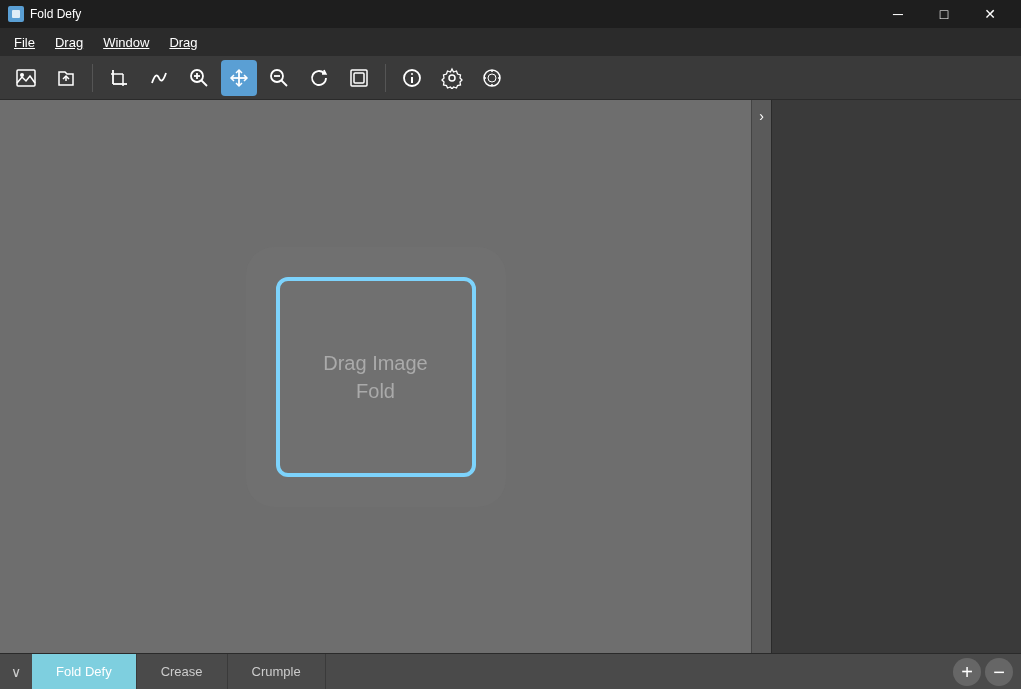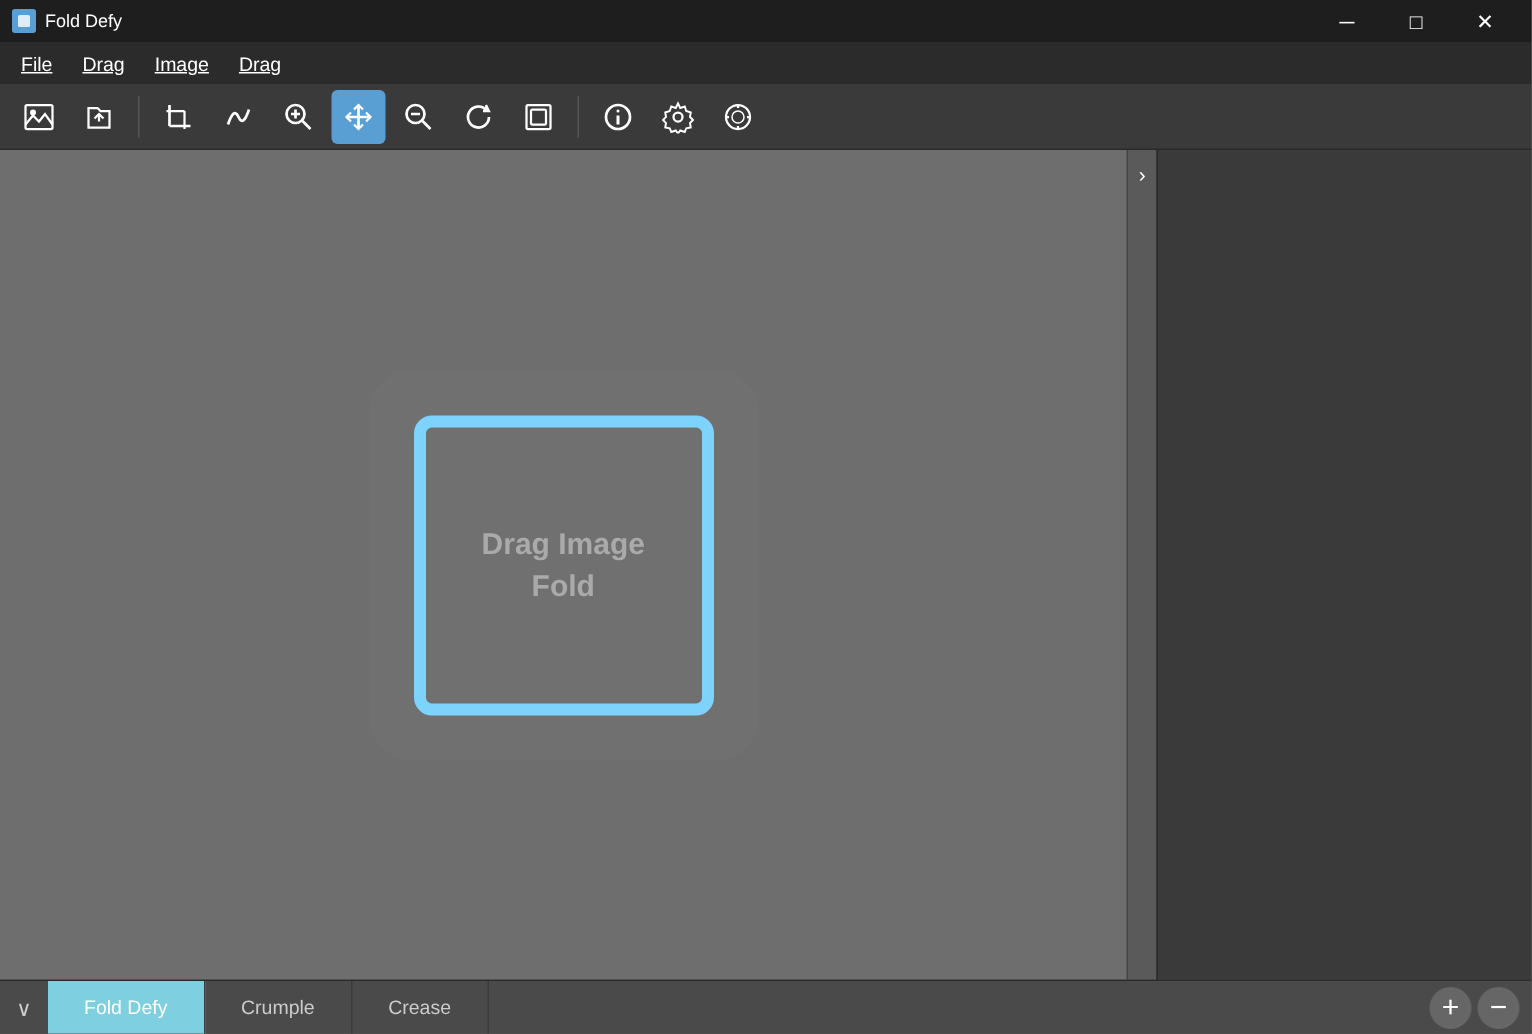--- a/index.html
+++ b/index.html
@@ -71,23 +71,23 @@
 
     
     #drag-placeholder {
       width: 260px; height: 260px;
       background: #707070;
       border-radius: 28px;
       display: flex; align-items: center; justify-content: center;
     }
     #drag-inner {
       width: 200px; height: 200px;
-      border: 8px solid #7dd3fc;
+      border: 4px solid #7dd3fc;
       border-radius: 12px;
-      display: flex; align-items: center; justify-content: center; font-weight: bold;
+      display: flex; align-items: center; justify-content: center;
     }
     #drag-text {
       color: #aaaaaa;
       font-size: 20px;
       text-align: center;
       line-height: 1.4;
     }
 
     
     #panel-toggle {
@@ -159,21 +159,21 @@
   <div id="titlebar-controls">
     <button class="win-btn">─</button>
     <button class="win-btn">□</button>
     <button class="win-btn" id="close-btn">✕</button>
   </div>
 </div>
 
 <div id="menubar">
   <div class="menu-item">File</div>
   <div class="menu-item">Drag</div>
-  <div class="menu-item">Image</div>
+  <div class="menu-item">Window</div>
   <div class="menu-item">Drag</div>
 </div>
 
 <div id="toolbar">
 
   <button class="toolbar-btn" title="Open Image">
     <svg width="22" height="22" viewBox="0 0 22 22" fill="white">
       <rect x="2" y="3" width="18" height="16" rx="1" fill="none" stroke="white" stroke-width="1.5"></rect>
       <circle cx="7" cy="8" r="2" fill="white"></circle>
       <polyline points="2,16 7,10 11,14 15,9 20,16" fill="none" stroke="white" stroke-width="1.5"></polyline>
@@ -294,19 +294,19 @@
   </div>
 
   <div id="right-panel"></div>
 </div>
 
 <div id="bottom-bar">
   <div id="bottom-chevron">
     <span>∨</span>
   </div>
   <div class="tab-item active">Fold Defy</div>
+  <div class="tab-item">Crease</div>
   <div class="tab-item">Crumple</div>
-  <div class="tab-item">Crease</div>
   <div id="bottom-actions">
     <button class="bottom-action-btn">+</button>
     <button class="bottom-action-btn">−</button>
   </div>
 </div>
 
 </body></html>

